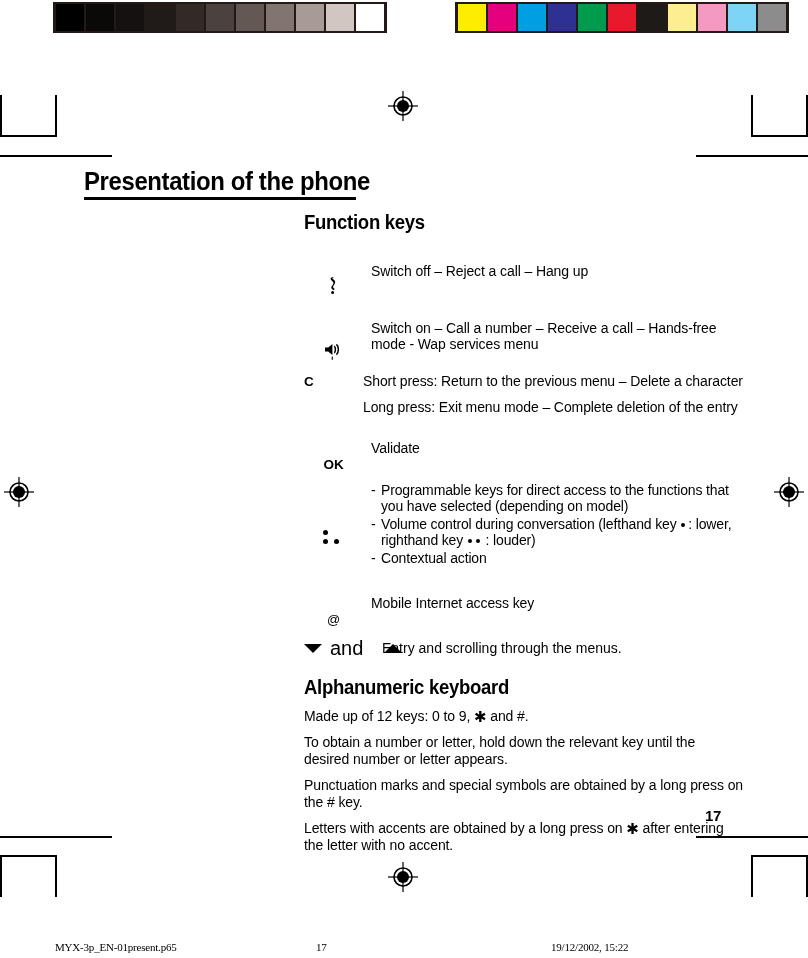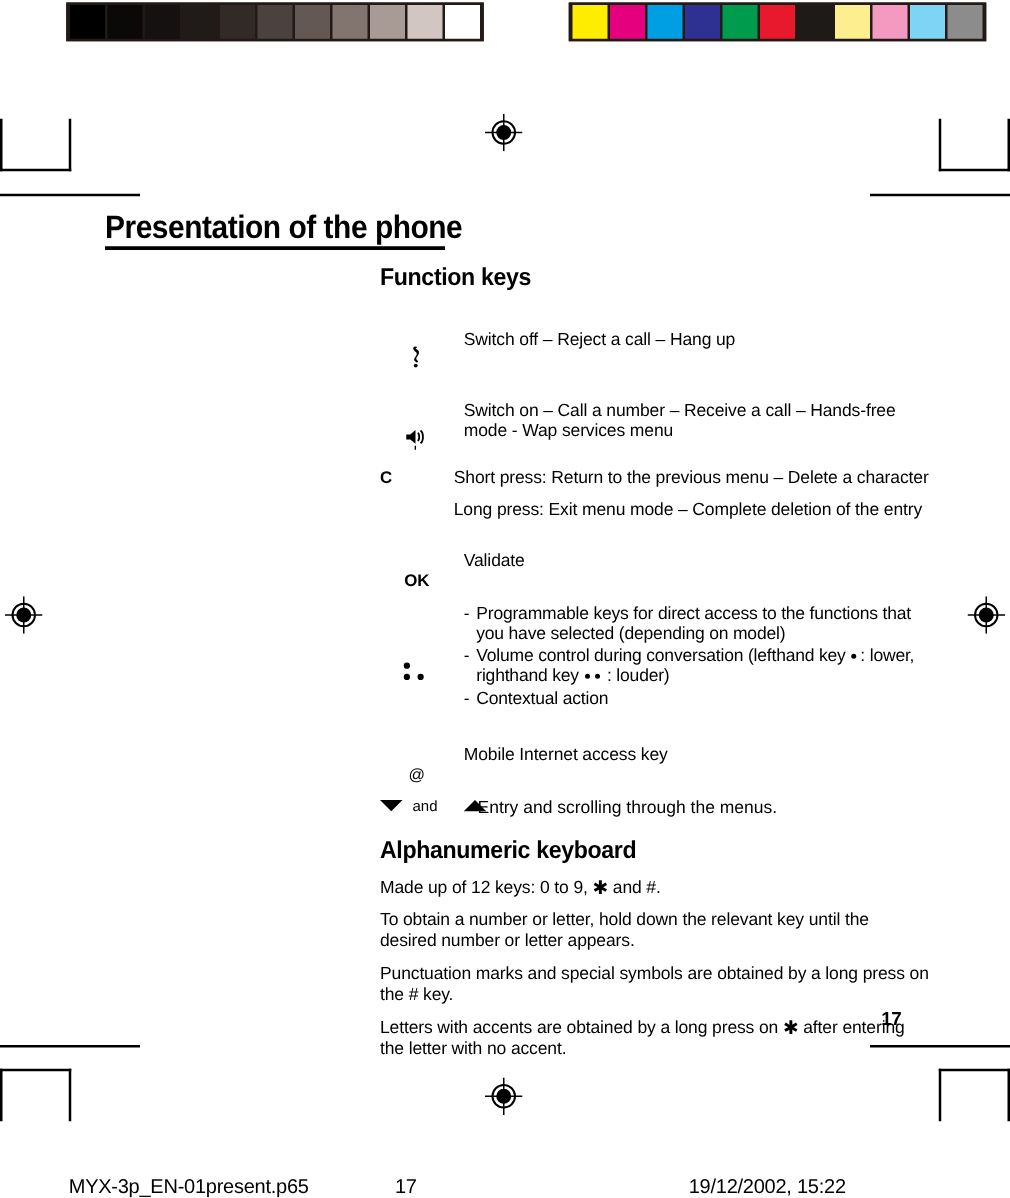--- a/index.html
+++ b/index.html
@@ -139,21 +139,21 @@
     border-top: 9px solid #000;
     display: inline-block;
   }
   .tri-up {
     width: 0; height: 0;
     border-left: 9px solid transparent;
     border-right: 9px solid transparent;
     border-bottom: 9px solid #000;
     display: inline-block;
   }
-  .and-word { margin: 0 21px 0 8px; font-size: 12px; }
+  .and-word { margin: 0 21px 0 8px; font-size: 20px; }
 
   
   .icon-hangup { display:inline-block; width: 18px; height: 20px; }
   .icon-speaker { display:inline-block; width: 20px; height: 19px; }
   .icon-dots { display:inline-block; width: 26px; height: 18px; position: relative; }
   .icon-dots i {
     position: absolute;
     width: 5px; height: 5px;
     border-radius: 50%;
     background: #000;
@@ -195,22 +195,23 @@
     letter-spacing: -0.3px;
   }
 
   
   .footer {
     position: absolute;
     top: 941px;
     left: 0;
     width: 808px;
     height: 17px;
-    font-size: 16px;
+    font-size: 11px;
     letter-spacing: -0.2px;
+    font-family: Liberation Serif, serif;
   }
   .footer .f-left  { position: absolute; left: 55px;  top: 0; }
   .footer .f-mid   { position: absolute; left: 316px; top: 0; }
   .footer .f-right { position: absolute; left: 551px; top: 0; }
 </style>
 </head>
 <body>
 
 <div class="colorbar" id="grey-bar">
     <div class="swatch" style="background: rgb(0, 0, 0);"></div>

